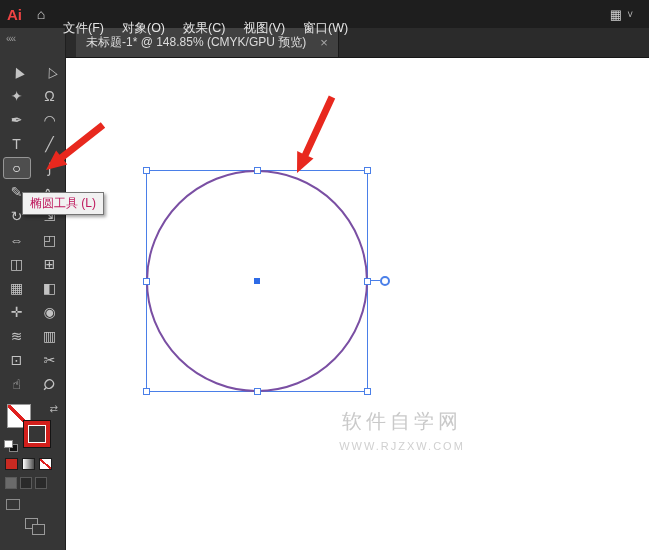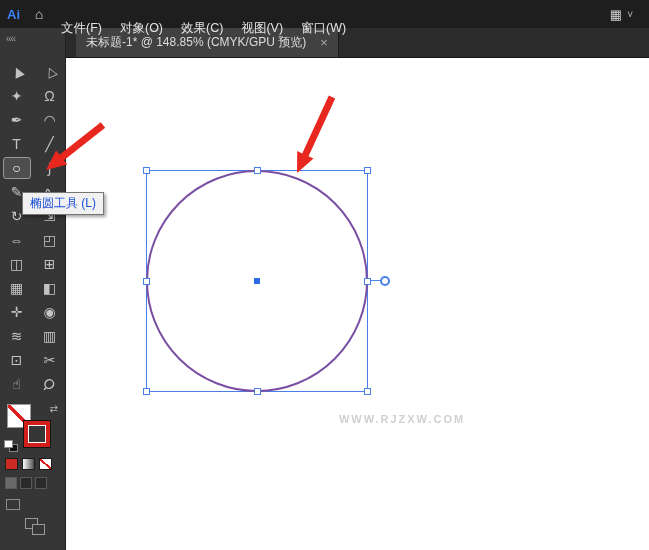--- a/index.html
+++ b/index.html
@@ -3,21 +3,21 @@
 <meta charset="utf-8">
 <style>
   * { box-sizing: border-box; margin: 0; padding: 0; }
   html, body { width: 649px; height: 550px; overflow: hidden; }
   body { font-family: "Liberation Sans", "DejaVu Sans", sans-serif; background: #fff; }
   .app { position: relative; width: 649px; height: 550px; background: #fff; overflow: hidden; }
 
   
   .menubar { position: absolute; top: 0; left: 0; right: 0; height: 28px; background: #1e1e1e;
              display: flex; align-items: center; color: #e4e4e4; font-size: 12.5px; z-index: 10; }
-  .ai-logo { margin: 0 6px 0 7px; color: #3b82f6; font-weight: bold; font-size: 13px; }
+  .ai-logo { margin: 0 6px 0 7px; color: #ef4444; font-weight: bold; font-size: 15px; }
   .home-icon { width: 26px; text-align: center; font-size: 14px; color: #d8d8d8; }
   .menu-item { padding: 16px 9px; height: 28px; line-height: 28px; cursor: default; white-space: nowrap; }
   .workspace { margin-left: auto; display: flex; align-items: center; gap: 5px; padding-right: 16px; color: #cfcfcf; }
   .workspace .grid-glyph { font-size: 13px; }
   .workspace .chev { font-size: 10px; color: #b5b5b5; }
 
   
   .tabbar { position: absolute; top: 28px; left: 66px; right: 0; height: 30px; background: #2b2b2b;
             border-bottom: 1px solid #161616; display: flex; align-items: stretch; z-index: 6; }
   .tab { display: flex; align-items: center; background: #414141; color: #dcdcdc; font-size: 12px;
@@ -73,26 +73,26 @@
   .h-w { left: -4px; top: calc(50% - 3.5px); }   .h-e { right: -4px; top: calc(50% - 3.5px); }
   .h-sw { left: -4px; bottom: -4px; } .h-s { left: calc(50% - 3.5px); bottom: -4px; } .h-se { right: -4px; bottom: -4px; }
   .center-pt { position: absolute; left: calc(50% - 3px); top: calc(50% - 3px); width: 6px; height: 6px; background: #2e6be6; }
   .pie-line { position: absolute; right: -13px; top: calc(50% - 1px); width: 10px; height: 1px; background: #4a7fe8; }
   .pie-widget { position: absolute; right: -23px; top: calc(50% - 5px); width: 10px; height: 10px;
                 border: 2px solid #4a7fe8; border-radius: 50%; background: #fff; }
 
   .watermark { position: absolute; left: 252px; top: 350px; width: 168px; text-align: center;
                color: #c9c9c9; user-select: none; }
   .wm1 { font-size: 20px; letter-spacing: 4px; }
-  .wm2 { font-size: 11px; letter-spacing: 2px; margin-top: 5px; color: #d0d0d0; font-weight: bold; }
+  .wm2 { font-size: 11px; letter-spacing: 2px; margin-top: 5px; color: #d0d0d0; }
 
   
   .arrows-overlay { position: absolute; inset: 0; width: 649px; height: 550px; pointer-events: none; z-index: 40; }
   .tooltip { position: absolute; left: 22px; top: 192px; z-index: 60; background: #f1f1f1;
-             border: 1px solid #767676; padding: 2px 7px; font-size: 12px; color: #1d4ed8;
+             border: 1px solid #767676; padding: 2px 7px; font-size: 12px; color: #be185d;
              white-space: nowrap; box-shadow: 2px 2px 3px rgba(0,0,0,0.35); }
 </style>
 </head>
 <body>
 
 <div class="app">
 
   <div class="menubar">
     <span class="ai-logo">Ai</span>
     <span class="home-icon">⌂</span>
@@ -245,20 +245,21 @@
       <div class="h h-e"></div>
       <div class="h h-sw"></div>
       <div class="h h-s"></div>
       <div class="h h-se"></div>
       <div class="center-pt"></div>
       <div class="pie-line"></div>
       <div class="pie-widget"></div>
     </div>
 
     <div class="watermark">
+      <div class="wm1">软件自学网</div>
       <div class="wm2">WWW.RJZXW.COM</div>
     </div>
   </div>
 
   <svg class="arrows-overlay" viewBox="0 0 649 550">
     <polygon points="100.8,122.3 59.5,154.8 56.1,150.5 46,170 67.3,164.6 63.9,160.3 105.2,127.8" fill="#e8281e"></polygon>
     <polygon points="328.8,95.5 302.2,153.4 297.2,151.1 297,173 313.5,158.6 308.5,156.3 335.2,98.5" fill="#e8281e"></polygon>
   </svg>
 
   <div class="tooltip">

